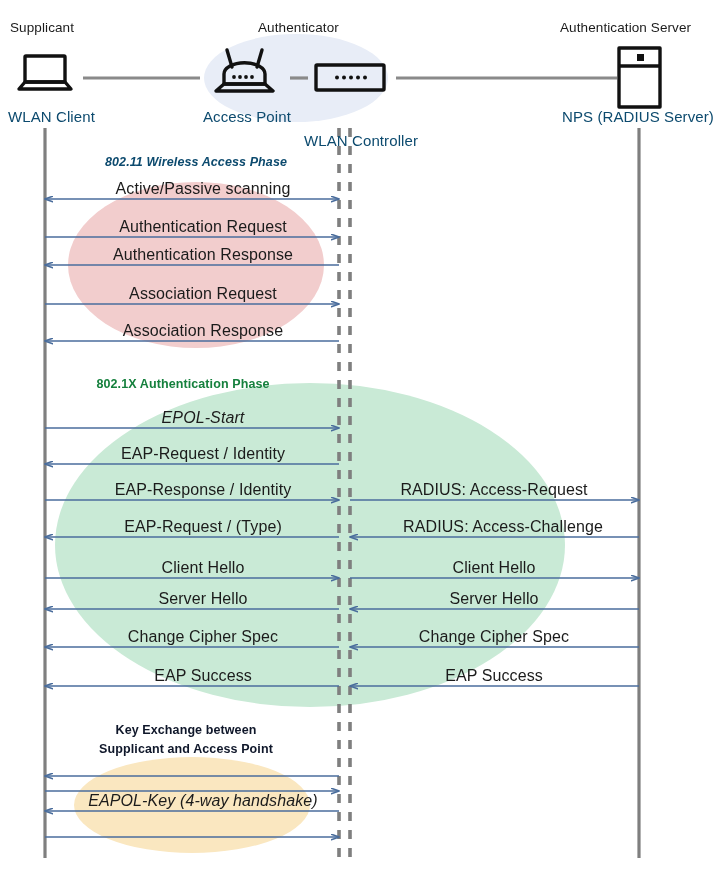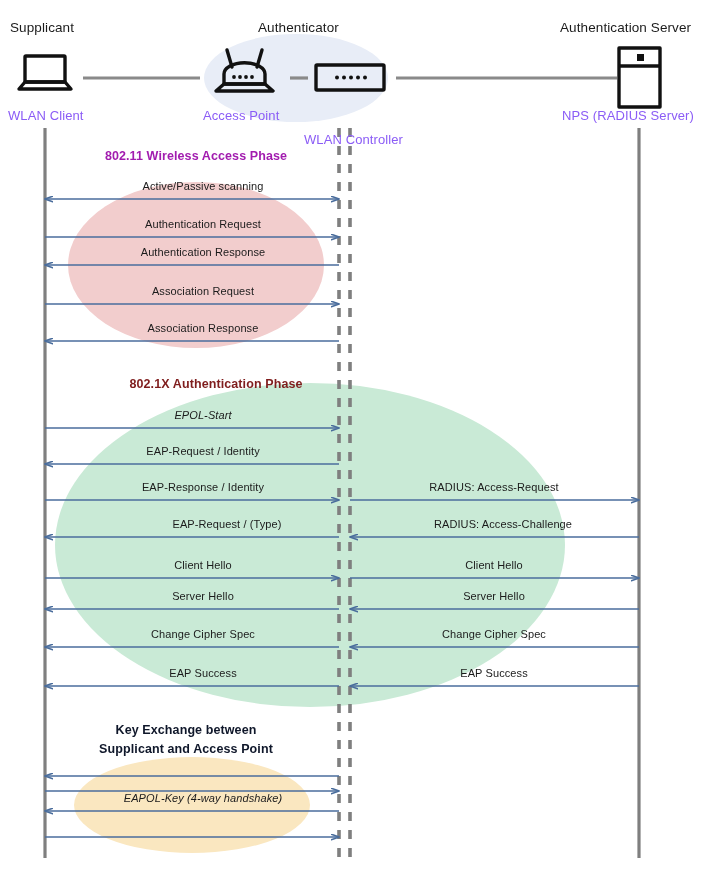--- a/index.html
+++ b/index.html
@@ -27,41 +27,41 @@
   }
   .node-title {
     position: absolute;
     font-size: 13.5px;
     color: #1b1b1b;
     white-space: nowrap;
     letter-spacing: 0.1px;
   }
   .node-sublabel {
     position: absolute;
-    font-size: 13px;
-    color: #8b5cf6;
+    font-size: 15px;
+    color: #0c4a6e;
     white-space: nowrap;
     letter-spacing: 0.1px;
   }
   .phase-title {
     position: absolute;
     font-size: 12.5px;
     font-weight: 600;
     text-align: center;
     white-space: nowrap;
     line-height: 19px;
     letter-spacing: 0.1px;
   }
   .phase-title.two-line {
     white-space: normal;
     text-align: center;
   }
   .msg-label {
     position: absolute;
-    font-size: 11px;
+    font-size: 16px;
     color: #1b1b1b;
     text-align: center;
     white-space: nowrap;
     letter-spacing: 0.1px;
     transform: translateX(-50%);
   }
 </style>
 </head>
 <body>
 
@@ -165,32 +165,32 @@
 
   <div class="node-title" style="left:258px; top:20px;">Authenticator</div>
   <div class="node-sublabel" style="left:203px; top:108px;">Access Point</div>
 
   <div class="node-sublabel" style="left:304px; top:108px;margin-top:24px;">WLAN Controller</div>
 
   <div class="node-title" style="left:560px; top:20px;">Authentication Server</div>
   <div class="node-sublabel" style="left:562px; top:108px;">NPS (RADIUS Server)</div>
 
   <div id="overlay-text">
-      <div class="phase-title" style="left: 56px; top: 147px; width: 280px; color: #a21caf;">802.11 Wireless Access Phase</div>
-      <div class="phase-title" style="left: 76px; top: 375px; width: 280px; color: #7f1d1d;">802.1X Authentication Phase</div>
+      <div class="phase-title" style="left: 56px; top: 153px; width: 280px; color: #0c4a6e; font-style: italic;">802.11 Wireless Access Phase</div>
+      <div class="phase-title" style="left: 43px; top: 375px; width: 280px; color: #15803d;">802.1X Authentication Phase</div>
       <div class="phase-title two-line" style="left: 46px; top: 721px; width: 280px; color: #0f172a;">Key Exchange between<br>Supplicant and Access Point</div>
       <div class="msg-label" style="left: 203px; top: 180px;">Active/Passive scanning</div>
       <div class="msg-label" style="left: 203px; top: 218px;">Authentication Request</div>
       <div class="msg-label" style="left: 203px; top: 246px;">Authentication Response</div>
       <div class="msg-label" style="left: 203px; top: 285px;">Association Request</div>
       <div class="msg-label" style="left: 203px; top: 322px;">Association Response</div>
       <div class="msg-label" style="left: 203px; top: 409px; font-style: italic;">EPOL-Start</div>
       <div class="msg-label" style="left: 203px; top: 445px;">EAP-Request / Identity</div>
       <div class="msg-label" style="left: 203px; top: 481px;">EAP-Response / Identity</div>
-      <div class="msg-label" style="left: 203px; top: 518px; margin-left: 24px;">EAP-Request / (Type)</div>
+      <div class="msg-label" style="left: 203px; top: 518px;">EAP-Request / (Type)</div>
       <div class="msg-label" style="left: 203px; top: 559px;">Client Hello</div>
       <div class="msg-label" style="left: 203px; top: 590px;">Server Hello</div>
       <div class="msg-label" style="left: 203px; top: 628px;">Change Cipher Spec</div>
       <div class="msg-label" style="left: 203px; top: 667px;">EAP Success</div>
       <div class="msg-label" style="left: 494px; top: 481px;">RADIUS: Access-Request</div>
       <div class="msg-label" style="left: 494px; top: 518px; padding-left: 18px;">RADIUS: Access-Challenge</div>
       <div class="msg-label" style="left: 494px; top: 559px;">Client Hello</div>
       <div class="msg-label" style="left: 494px; top: 590px;">Server Hello</div>
       <div class="msg-label" style="left: 494px; top: 628px;">Change Cipher Spec</div>
       <div class="msg-label" style="left: 494px; top: 667px;">EAP Success</div>

